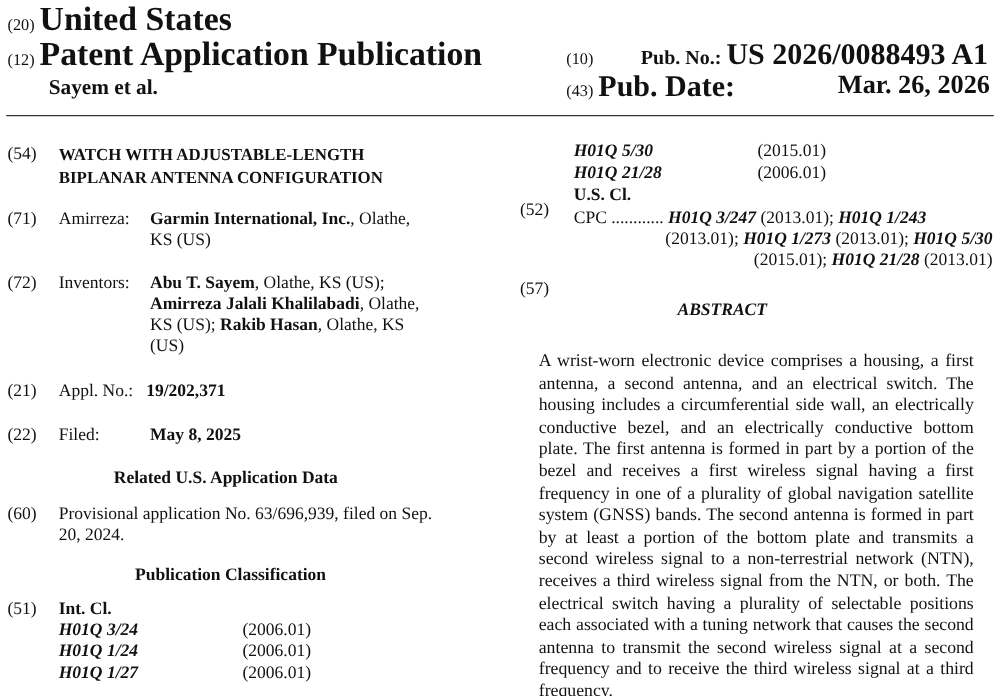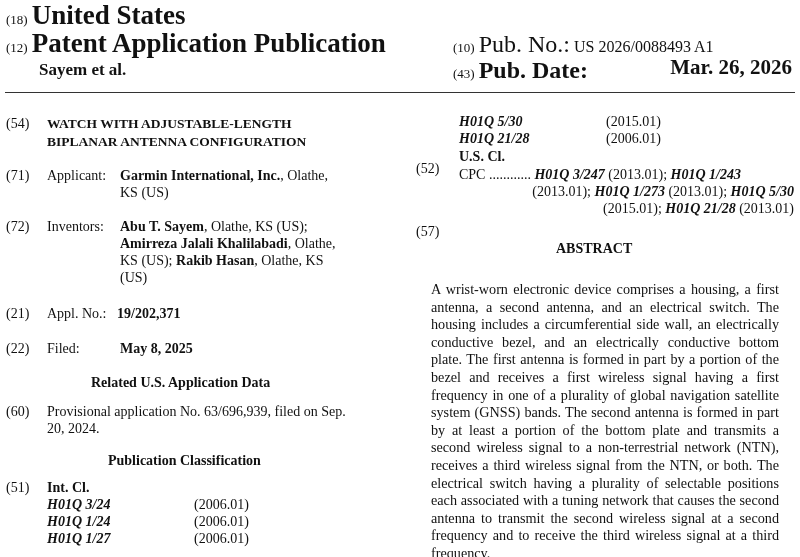--- a/index.html
+++ b/index.html
@@ -12,48 +12,48 @@
   .bi { font-weight:bold; font-style:italic; }
   .center-head { font-weight:bold; font-size:14.5px; }
   .abstract { position:absolute; left:415px; top:265px; width:380px; font-size:14.2px; line-height:17.6px; text-align:justify; }
   .abstract p { margin:16px; }
   .row { position:absolute; font-size:14px; line-height:17px; }
 </style>
 </head>
 <body>
 
 <div class="abs" style="left:6px; top:0px;">
-  <span class="num">(18)</span>
+  <span class="num">(20)</span>
   <span class="hdr-big" style="font-size:27px;">United States</span>
 </div>
 <div class="abs" style="left:6px; top:28px;">
   <span class="num">(12)</span>
   <span class="hdr-big" style="font-size:27px;">Patent Application Publication</span>
 </div>
 <div class="abs" style="left:39px; top:60px; font-weight:bold; font-size:17px;">Sayem et al.</div>
 
 <div class="abs" style="left:453px; top:31px;">
   <span class="num">(10)</span>
-  <span style="font-weight:normal; font-size:24px;">Pub. No.:</span>
-  <span style="font-weight:normal; font-size:16px;">US 2026/0088493 A1</span>
+  <span style="font-weight:bold; font-size:16px;margin-left:34px;">Pub. No.:</span>
+  <span style="font-weight:bold; font-size:24px;">US 2026/0088493 A1</span>
 </div>
 <div class="abs" style="left:453px; top:57px;">
   <span class="num">(43)</span>
   <span style="font-weight:bold; font-size:24px;">Pub. Date:</span>
 </div>
 <div class="abs" style="right:8px; top:55px; font-weight:bold; font-size:21px;">Mar. 26, 2026</div>
 
 <div class="rule"></div>
 
 <div class="row" style="left:6px; top:115px;">(54)</div>
 <div class="row" style="left:47px; top:115px; font-weight:bold; font-size:13.5px;">WATCH WITH ADJUSTABLE-LENGTH</div>
 <div class="row" style="left:47px; top:133px; font-weight:bold; font-size:13.5px;">BIPLANAR ANTENNA CONFIGURATION</div>
 
 <div class="row" style="left:6px; top:167px;">(71)</div>
-<div class="row" style="left:47px; top:167px;">Applicant:</div>
+<div class="row" style="left:47px; top:167px;">Amirreza:</div>
 <div class="row" style="left:120px; top:167px;">
   <span class="b">Garmin International, Inc.</span><span>, Olathe,</span>
 </div>
 <div class="row" style="left:120px; top:184px;">KS (US)</div>
 
 <div class="row" style="left:6px; top:218px;">(72)</div>
 <div class="row" style="left:47px; top:218px;text-align:right;">Inventors:</div>
 <div class="row" style="left:120px; top:218px;">
   <span class="b">Abu T. Sayem</span><span>, Olathe, KS (US);</span>
 </div>
@@ -110,17 +110,17 @@
   <span>(2013.01);</span>
   <span class="bi">H01Q 5/30</span>
 </div>
 <div class="row" style="right:6px; top:200px;">
   <span>(2015.01);</span>
   <span class="bi">H01Q 21/28</span>
   <span>(2013.01)</span>
 </div>
 
 <div class="row" style="left:416px; top:223px;">(57)</div>
-<div class="row center-head" style="left:556px; top:240px;">ABSTRACT</div>
+<div class="row center-head" style="left:542px; top:240px;font-style:italic;">ABSTRACT</div>
 
 <div class="abstract">
   <p>A wrist-worn electronic device comprises a housing, a first antenna, a second antenna, and an electrical switch. The housing includes a circumferential side wall, an electrically conductive bezel, and an electrically conductive bottom plate. The first antenna is formed in part by a portion of the bezel and receives a first wireless signal having a first frequency in one of a plurality of global navigation satellite system (GNSS) bands. The second antenna is formed in part by at least a portion of the bottom plate and transmits a second wireless signal to a non-terrestrial network (NTN), receives a third wireless signal from the NTN, or both. The electrical switch having a plurality of selectable positions each associated with a tuning network that causes the second antenna to transmit the second wireless signal at a second frequency and to receive the third wireless signal at a third frequency.</p>
 </div>
 
 </body></html>

